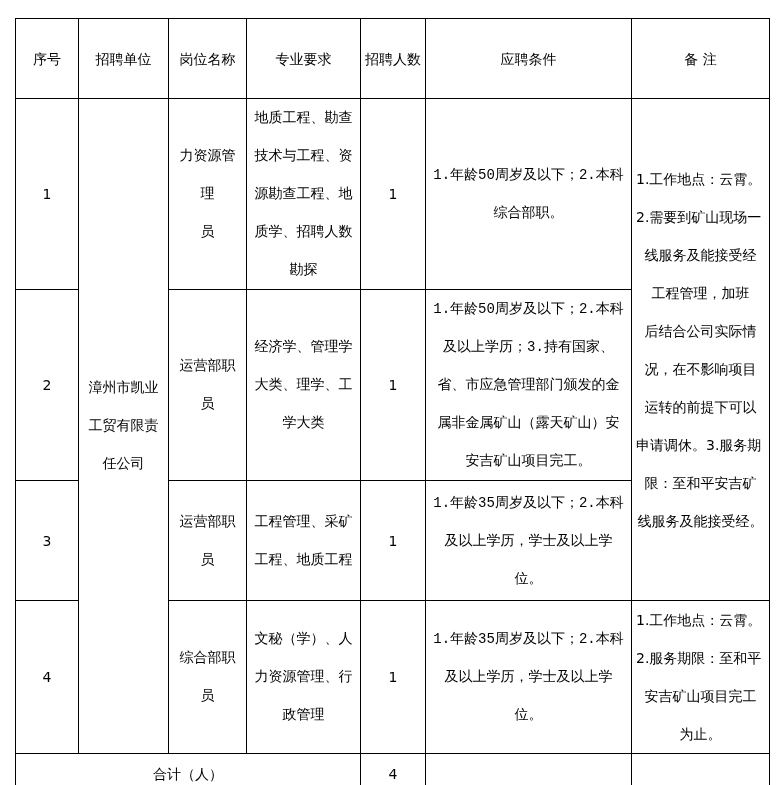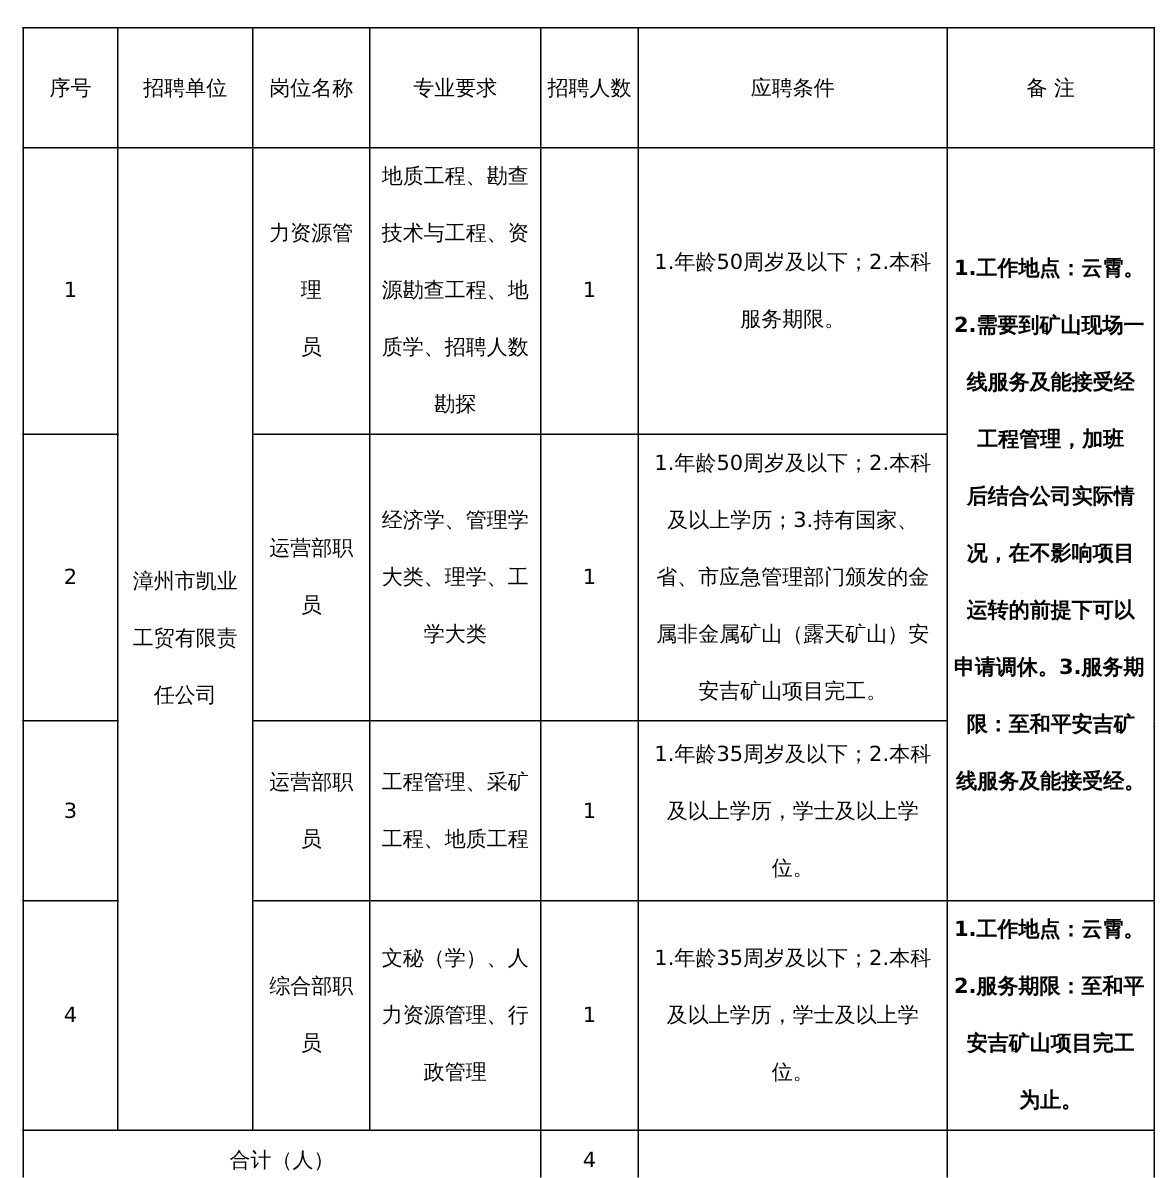--- a/index.html
+++ b/index.html
@@ -29,22 +29,22 @@
       vertical-align: middle;
       font-size: 14px;
       font-weight: normal;
       line-height: 38px;
       padding: 0 4px;
       word-break: break-all;
     }
     table.recruit th {
       line-height: 20px;
     }
-    .cell-text { display: block; }
-    .remarks-line { display: block; text-align: center; font-weight: bold; }
+    .cell-text { display: block; font-family: Liberation Mono, monospace; }
+    .remarks-line { display: block; text-align: center; }
     .remarks-line.left { text-align: left; }
     tr.header-row { height: 80px; }
     tr.row-1 { height: 190px; }
     tr.row-2 { height: 190px; }
     tr.row-3 { height: 120px; }
     tr.row-4 { height: 152px; }
     tr.total-row { height: 40px; }
   </style>
 </head>
 <body>
@@ -86,21 +86,21 @@
       <td>
         <span class="cell-text">地质工程、勘查</span>
         <span class="cell-text">技术与工程、资</span>
         <span class="cell-text">源勘查工程、地</span>
         <span class="cell-text">质学、招聘人数</span>
         <span class="cell-text">勘探</span>
       </td>
       <td>1</td>
       <td>
         <span class="cell-text">1.年龄50周岁及以下；2.本科</span>
-        <span class="cell-text">服务期限。</span>
+        <span class="cell-text">综合部职。</span>
       </td>
       <td rowspan="3">
         <span class="remarks-line left">1.工作地点：云霄。</span>
         <span class="remarks-line left">2.需要到矿山现场一</span>
         <span class="remarks-line">线服务及能接受经</span>
         <span class="remarks-line">工程管理，加班</span>
         <span class="remarks-line">后结合公司实际情</span>
         <span class="remarks-line">况，在不影响项目</span>
         <span class="remarks-line">运转的前提下可以</span>
         <span class="remarks-line left">申请调休。3.服务期</span>

